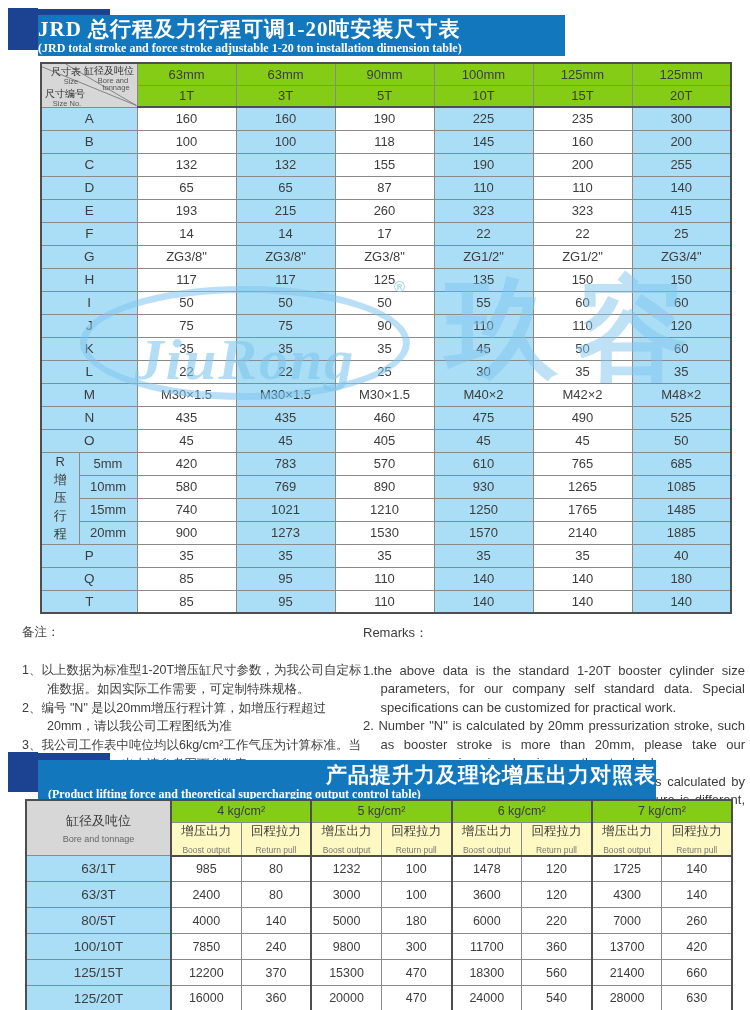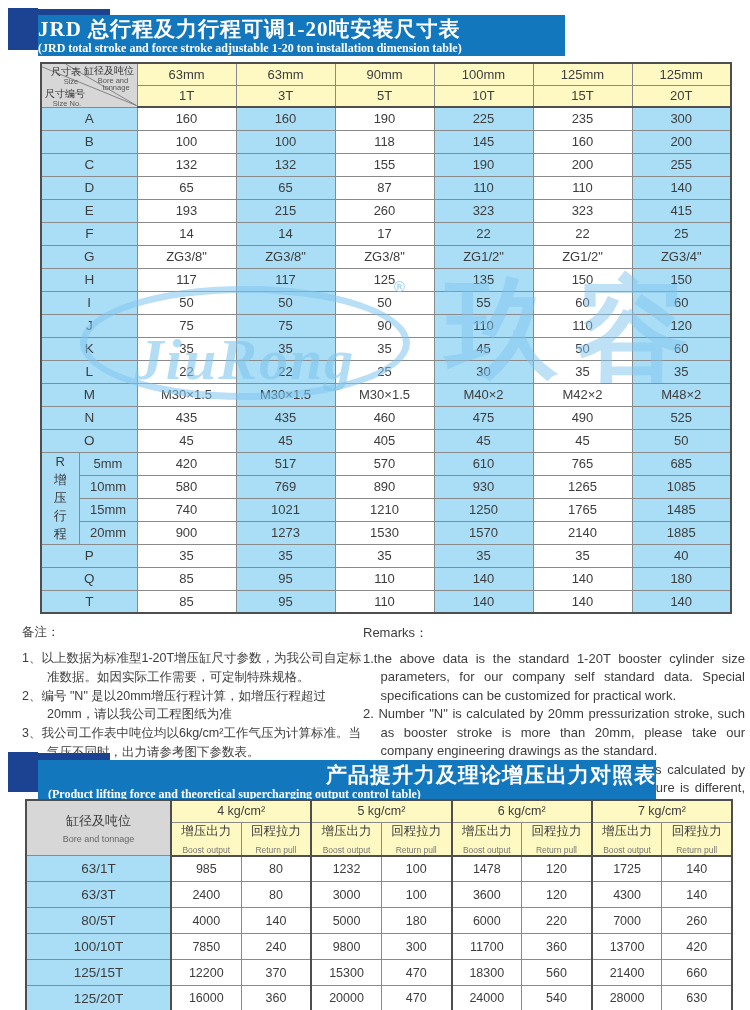--- a/index.html
+++ b/index.html
@@ -12,21 +12,21 @@
   .banner .title{font-size:21px;line-height:26px;letter-spacing:1px;white-space:nowrap}
   .banner .sub{font-size:12px;line-height:13px;white-space:nowrap}
   .banner1{left:38px;top:15px;width:527px;height:41px;text-align:left;padding-top:1px}
   .banner2{left:38px;top:760px;width:618px;height:42px;padding-top:2px}
   .banner2 .title{padding-left:74px;text-align:right}
   .banner2 .sub{padding-left:10px;text-align:left}
 
   
   table{border-collapse:collapse;table-layout:fixed;position:absolute;border:2px solid #4e4e4e}
   td{border:1px solid #8a8a8a;text-align:center;vertical-align:middle;overflow:hidden;font-size:13px;color:#3d3d3d}
-  .hcell{background:#fef9c3}
+  .hcell{background:#84cc16}
   .shade{background:#aadef6}
   .rowlabel{background:#aadef6;font-size:13.5px}
 
   
   .dim-table{left:40px;top:62px;width:690px}
   .dim-table thead tr{height:22px}
   .dim-table tbody tr{height:23px}
   .dim-table td.corner{background:#d7d7d7;position:relative;padding:0}
   .corner svg{position:absolute;left:0;top:0;width:100%;height:100%}
   .corner span{position:absolute;line-height:1.05;color:#333;font-size:10px;text-align:center}
@@ -37,21 +37,21 @@
   .c-bore i{padding-left:8px}
   .c-no{left:3px;top:25px}
   .c-no i{padding-left:4px}
   .dim-table .hdr-bottom td{border-bottom:2px solid #4e4e4e}
   .rcell{padding:0;line-height:1.12;font-size:13px}
   .rcell div{line-height:18px}
   .sub{font-size:13px}
 
   
   .remarks{position:absolute;top:624px}
-  .remarks .head{font-size:12.5px;margin-bottom:8px}
+  .remarks .head{font-size:12.5px;margin-bottom:20px}
   .remarks-cn{left:22px;width:340px}
   .remarks-cn p{font-size:12.5px;line-height:1.5;padding-left:2em;text-indent:-2em}
   .remarks-en{left:363px;width:382px}
   .remarks-en .head{font-size:13px}
   .remarks-en p{font-size:13px;line-height:1.42;text-align:justify;padding-left:1.35em;text-indent:-1.35em}
 
   
   .force-table{left:25px;top:799px;width:708px}
   .force-table tr.pressures{height:22px}
   .force-table tr.subs{height:28px}
@@ -262,21 +262,21 @@
       <tr>
         <td class="rowlabel rcell" rowspan="4">
           <div>R</div>
           <div>增</div>
           <div>压</div>
           <div>行</div>
           <div>程</div>
         </td>
         <td class="rowlabel sub">5mm</td>
         <td class="val">420</td>
-        <td class="val shade">517</td>
+        <td class="val shade">783</td>
         <td class="val">570</td>
         <td class="val shade">610</td>
         <td class="val">765</td>
         <td class="val shade">685</td>
       </tr>
       <tr>
         <td class="rowlabel sub">10mm</td>
         <td class="val">580</td>
         <td class="val shade">769</td>
         <td class="val">890</td>

